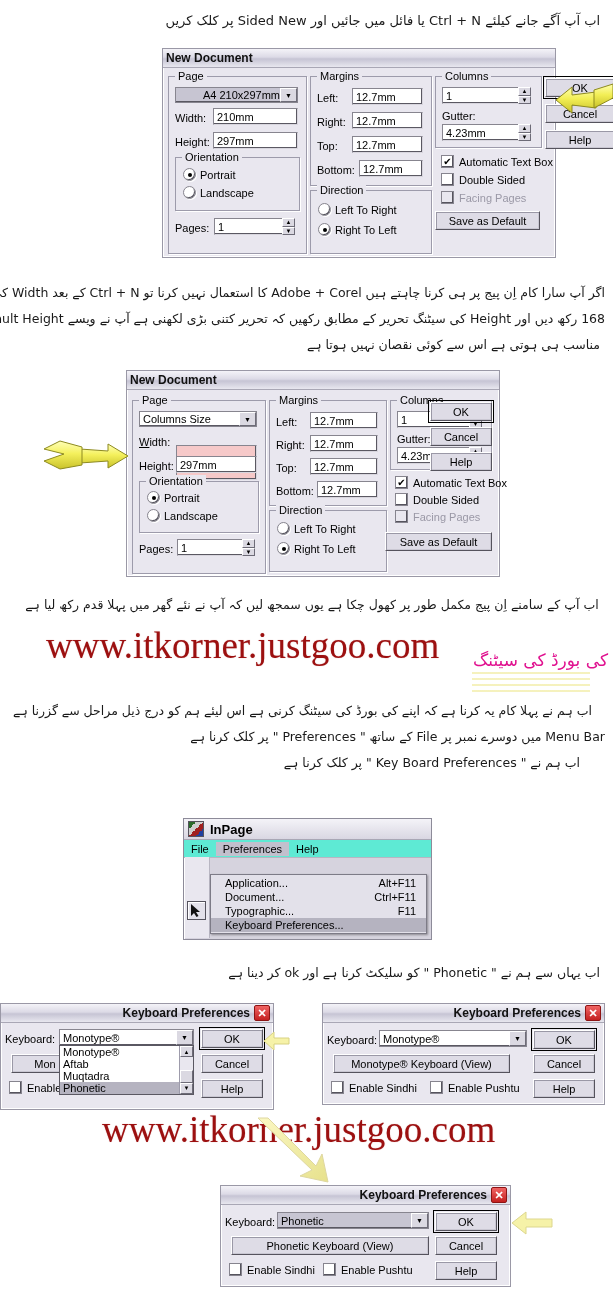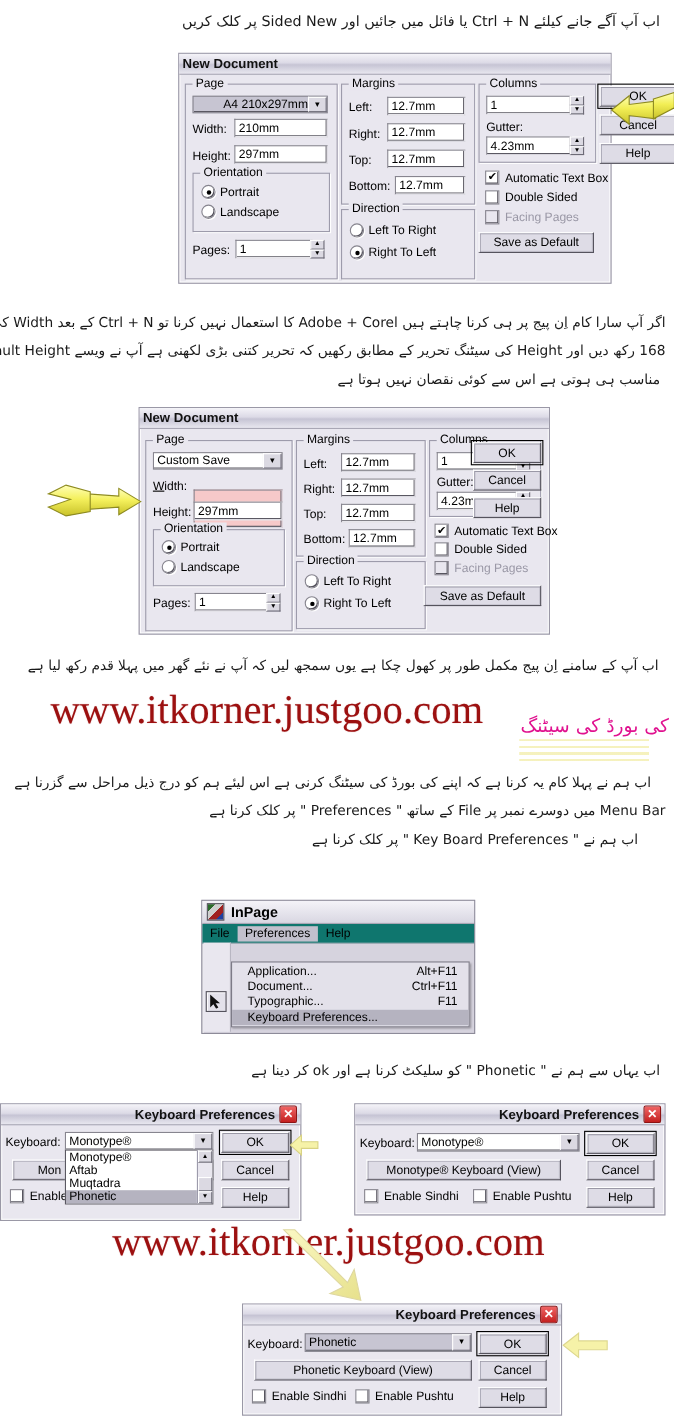--- a/index.html
+++ b/index.html
@@ -216,21 +216,21 @@
   }
   .ip-logo{
     width:14px;height:14px;
     background:
       linear-gradient(135deg,#2b6b2b 0 25%,#cfcfcf 25% 50%,#a02020 50% 75%,#203fa0 75% 100%);
     border:1px solid #55535d;
   }
   .ip-menubar{
     height:17px;display:flex;align-items:center;
     font-size:11px;border-bottom:1px solid #b8b6c2;
-    background:#0f766e;
+    background:#5eead4;
   }
   .ip-menubar .mi{padding:1px 7px;}
   .ip-menubar .mi.open{background:#c2c0cd;}
   .ip-menu{
     position:absolute;background:#e3e1ea;
     border:1px solid #7d7b87;
     box-shadow:1px 1px 2px rgba(0,0,0,.35);
     font-size:11px;padding:1px 0;
   }
   .ip-menu .row{
@@ -397,21 +397,21 @@
 
 <div class="abs dlg" style="left:126px;top:370px;width:372px;height:205px;">
   <div class="dlg-title">
     <span>New Document</span>
   </div>
   <div class="dlg-body">
 
     <div class="grp" style="left:5px;top:10px;width:132px;height:172px;">
       <span class="lg">Page</span>
       <div class="combo" style="left:6px;top:10px;width:118px;height:16px;">
-        <span class="txt">Custom Save</span>
+        <span class="txt">Columns Size</span>
         <span class="arw">▼</span>
       </div>
       <span class="lbl" style="left:6px;top:35px;"><span class="u">W</span>idth:</span>
       <div class="tf hl" style="left:43px;top:44px;width:81px;height:35px;">
         <span>168mm</span>
       </div>
       <span class="lbl" style="left:6px;top:59px;">Height:</span>
       <div class="tf" style="left:43px;top:55px;width:81px;height:17px;">
         <span>297mm</span>
       </div>

